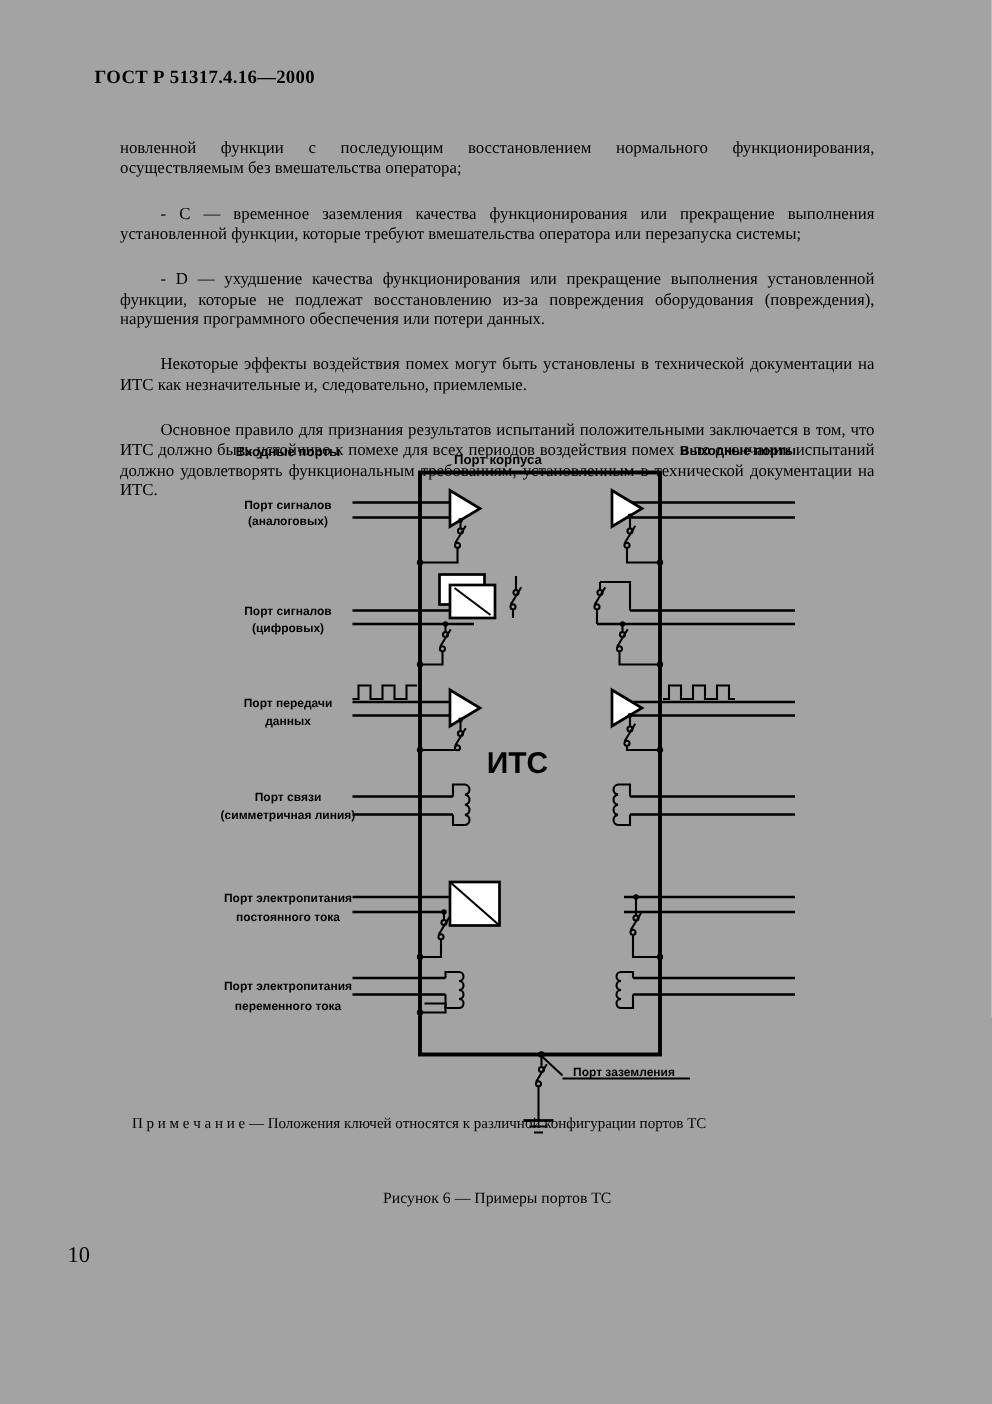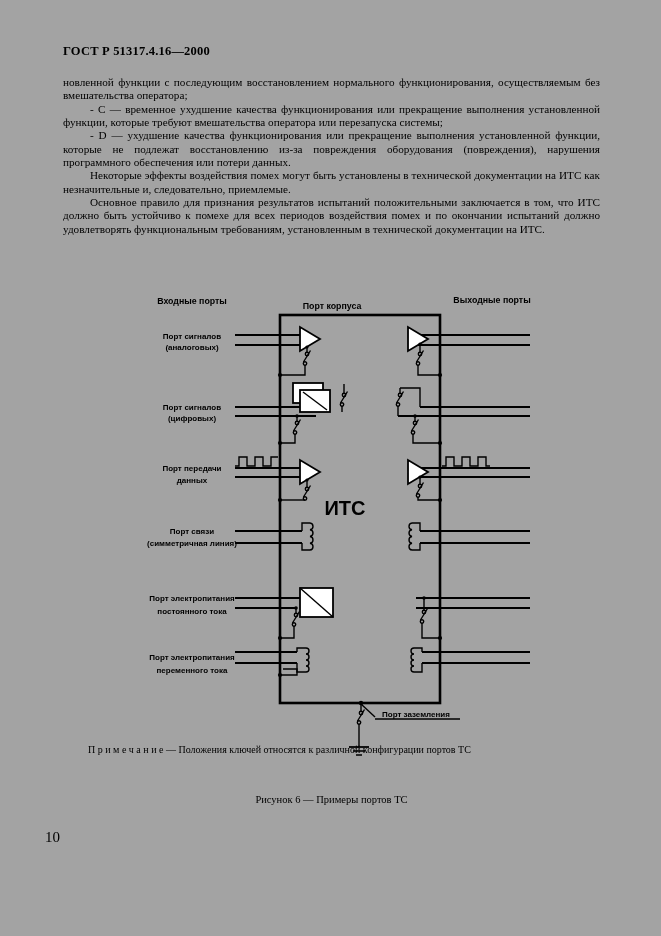--- a/index.html
+++ b/index.html
@@ -13,21 +13,21 @@
     padding-left:11px;
   }
   .header{
     position:absolute;left:63px;top:44px;
     font-size:12.5px;font-weight:bold;letter-spacing:.2px;
   }
   .body-text{
     position:absolute;left:63px;top:76px;width:537px;
     font-size:11.2px;line-height:13.35px;text-align:justify;
   }
-  .body-text p{margin:0;}
+  .body-text p{margin:17px;}
   .body-text p.indent{text-indent:27px;}
   .figure-svg{position:absolute;left:130px;top:290px;}
   .figure-svg .cond{stroke:#000;stroke-width:1.8;fill:none;}
   .figure-svg .thin{stroke:#000;stroke-width:1.4;fill:none;}
   .figure-svg .boxline{stroke:#000;stroke-width:2.6;fill:none;}
   .figure-svg .sym{stroke:#000;stroke-width:1.8;fill:#fff;}
   .figure-svg .dot{fill:#000;stroke:none;}
   .figure-svg text{fill:#000;}
   .flabel{font-family:"Liberation Sans",sans-serif;font-size:8px;font-weight:bold;}
   .fhead{font-family:"Liberation Sans",sans-serif;font-size:8.8px;font-weight:bold;}
@@ -46,21 +46,21 @@
 </style>
 </head>
 <body>
 
 <div class="page">
 
   <div class="header">ГОСТ Р 51317.4.16—2000</div>
 
   <div class="body-text">
     <p class="noindent">новленной функции с последующим восстановлением нормального функционирования, осуществляемым без вмешательства оператора;</p>
-    <p class="indent">- С — временное ухудшение качества функционирования или прекращение выполнения установленной функции, которые требуют вмешательства оператора или перезапуска системы;</p>
+    <p class="indent">- С — временное заземления качества функционирования или прекращение выполнения установленной функции, которые требуют вмешательства оператора или перезапуска системы;</p>
     <p class="indent">- D — ухудшение качества функционирования или прекращение выполнения установленной функции, которые не подлежат восстановлению из-за повреждения оборудования (повреждения), нарушения программного обеспечения или потери данных.</p>
     <p class="indent">Некоторые эффекты воздействия помех могут быть установлены в технической документации на ИТС как незначительные и, следовательно, приемлемые.</p>
     <p class="indent">Основное правило для признания результатов испытаний положительными заключается в том, что ИТС должно быть устойчиво к помехе для всех периодов воздействия помех и по окончании испытаний должно удовлетворять функциональным требованиям, установленным в технической документации на ИТС.</p>
   </div>
 
   <svg class="figure-svg" width="420" height="472" viewBox="0 0 420 472">
     <defs>
       <g id="sw">
         <line class="thin" x1="-3.5" y1="8" x2="3.5" y2="-3.5"></line>
         <circle class="thin" cx="0" cy="0" r="1.7" fill="#fff"></circle>

